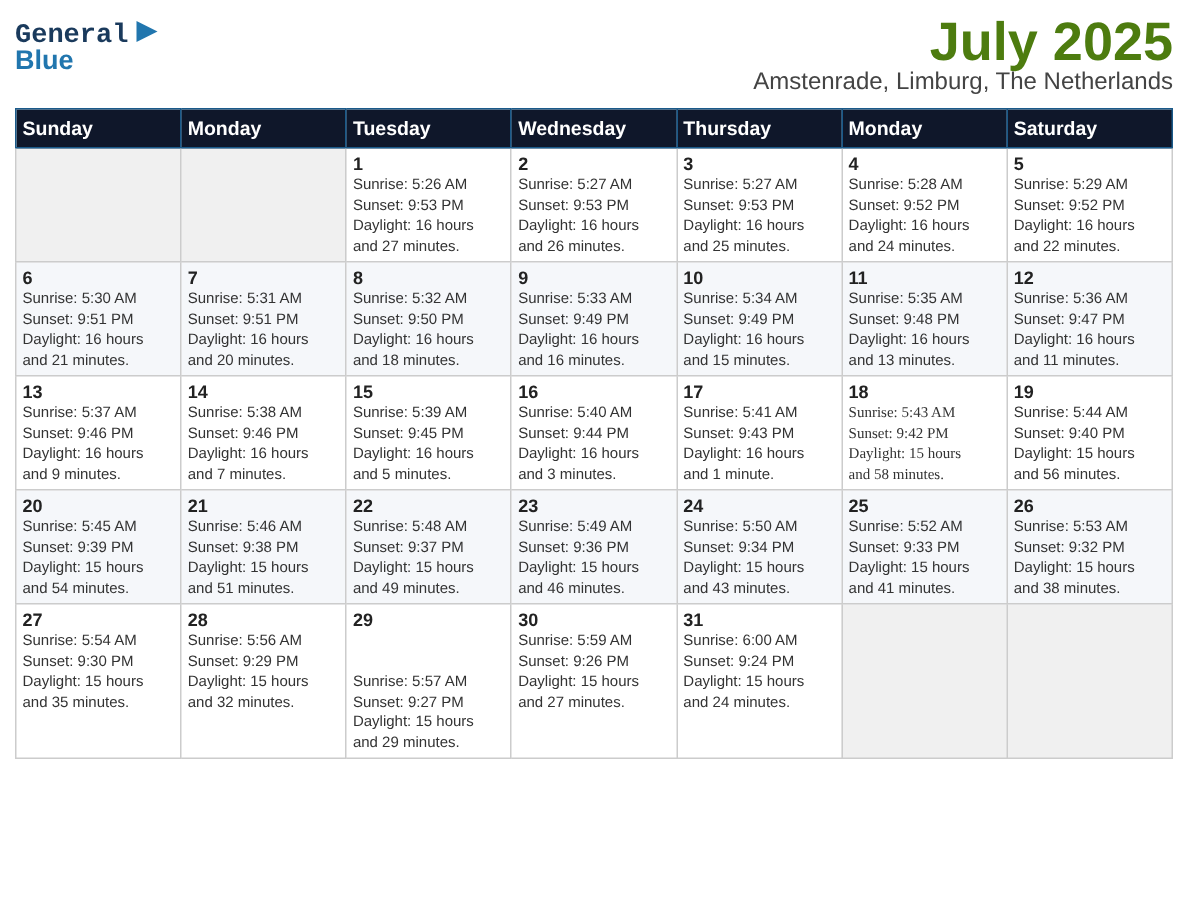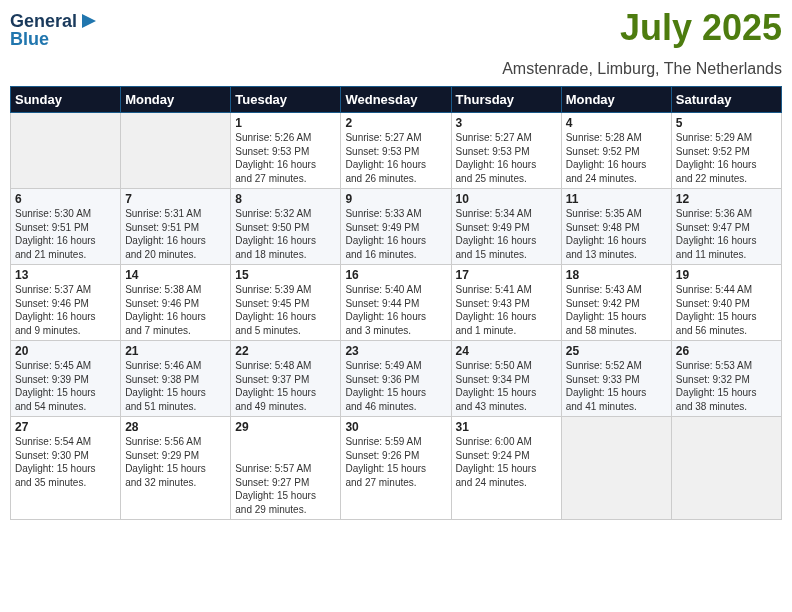--- a/index.html
+++ b/index.html
@@ -35,21 +35,21 @@
     }
     .month-title {
       font-size: 36px;
       font-weight: bold;
       color: #4d7c0f;
       line-height: 1;
     }
     .location-title {
       font-size: 16px;
       color: #444;
-      margin-top: 14px;
+      margin-top: 0;
     }
     .calendar {
       width: 100%;
       border-collapse: collapse;
       border: 1px solid #ccc;
     }
     .calendar th {
       background: #0f172a;
       color: #fff;
       font-size: 13px;
@@ -86,21 +86,21 @@
     .empty-cell {
       background: #f0f0f0 !important;
     }
   </style>
 </head>
 <body>
 
 <div class="header">
   <div class="logo">
     <div style="display:flex;flex-direction:column;align-items:flex-start;">
-      <div style="display:flex;align-items:center;">
+      <div style="display:flex;align-items:flex-end;font-family:Liberation Mono, monospace;">
         <span class="logo-text">General</span>
         <div style="display:inline-block;margin-left:3px;margin-top:2px;">
           <svg width="18" height="18" viewBox="0 0 18 18">
             <polygon points="2,2 16,9 2,16" fill="#2176ae"></polygon>
           </svg>
         </div>
       </div>
       <span class="logo-text logo-blue" style="margin-top:-4px;">Blue</span>
     </div>
   </div>
@@ -244,21 +244,21 @@
         </td>
         <td>
           <span class="day-number">17</span>
           <div class="day-info" style="white-space: pre-line;">Sunrise: 5:41 AM
 Sunset: 9:43 PM
 Daylight: 16 hours
 and 1 minute.</div>
         </td>
         <td>
           <span class="day-number">18</span>
-          <div class="day-info" style="white-space: pre-line;">Sunrise: 5:43 AM
+          <div class="day-info" style="white-space: pre-line; font-family: Liberation Serif, serif;">Sunrise: 5:43 AM
 Sunset: 9:42 PM
 Daylight: 15 hours
 and 58 minutes.</div>
         </td>
         <td>
           <span class="day-number">19</span>
           <div class="day-info" style="white-space: pre-line;">Sunrise: 5:44 AM
 Sunset: 9:40 PM
 Daylight: 15 hours
 and 56 minutes.</div>

